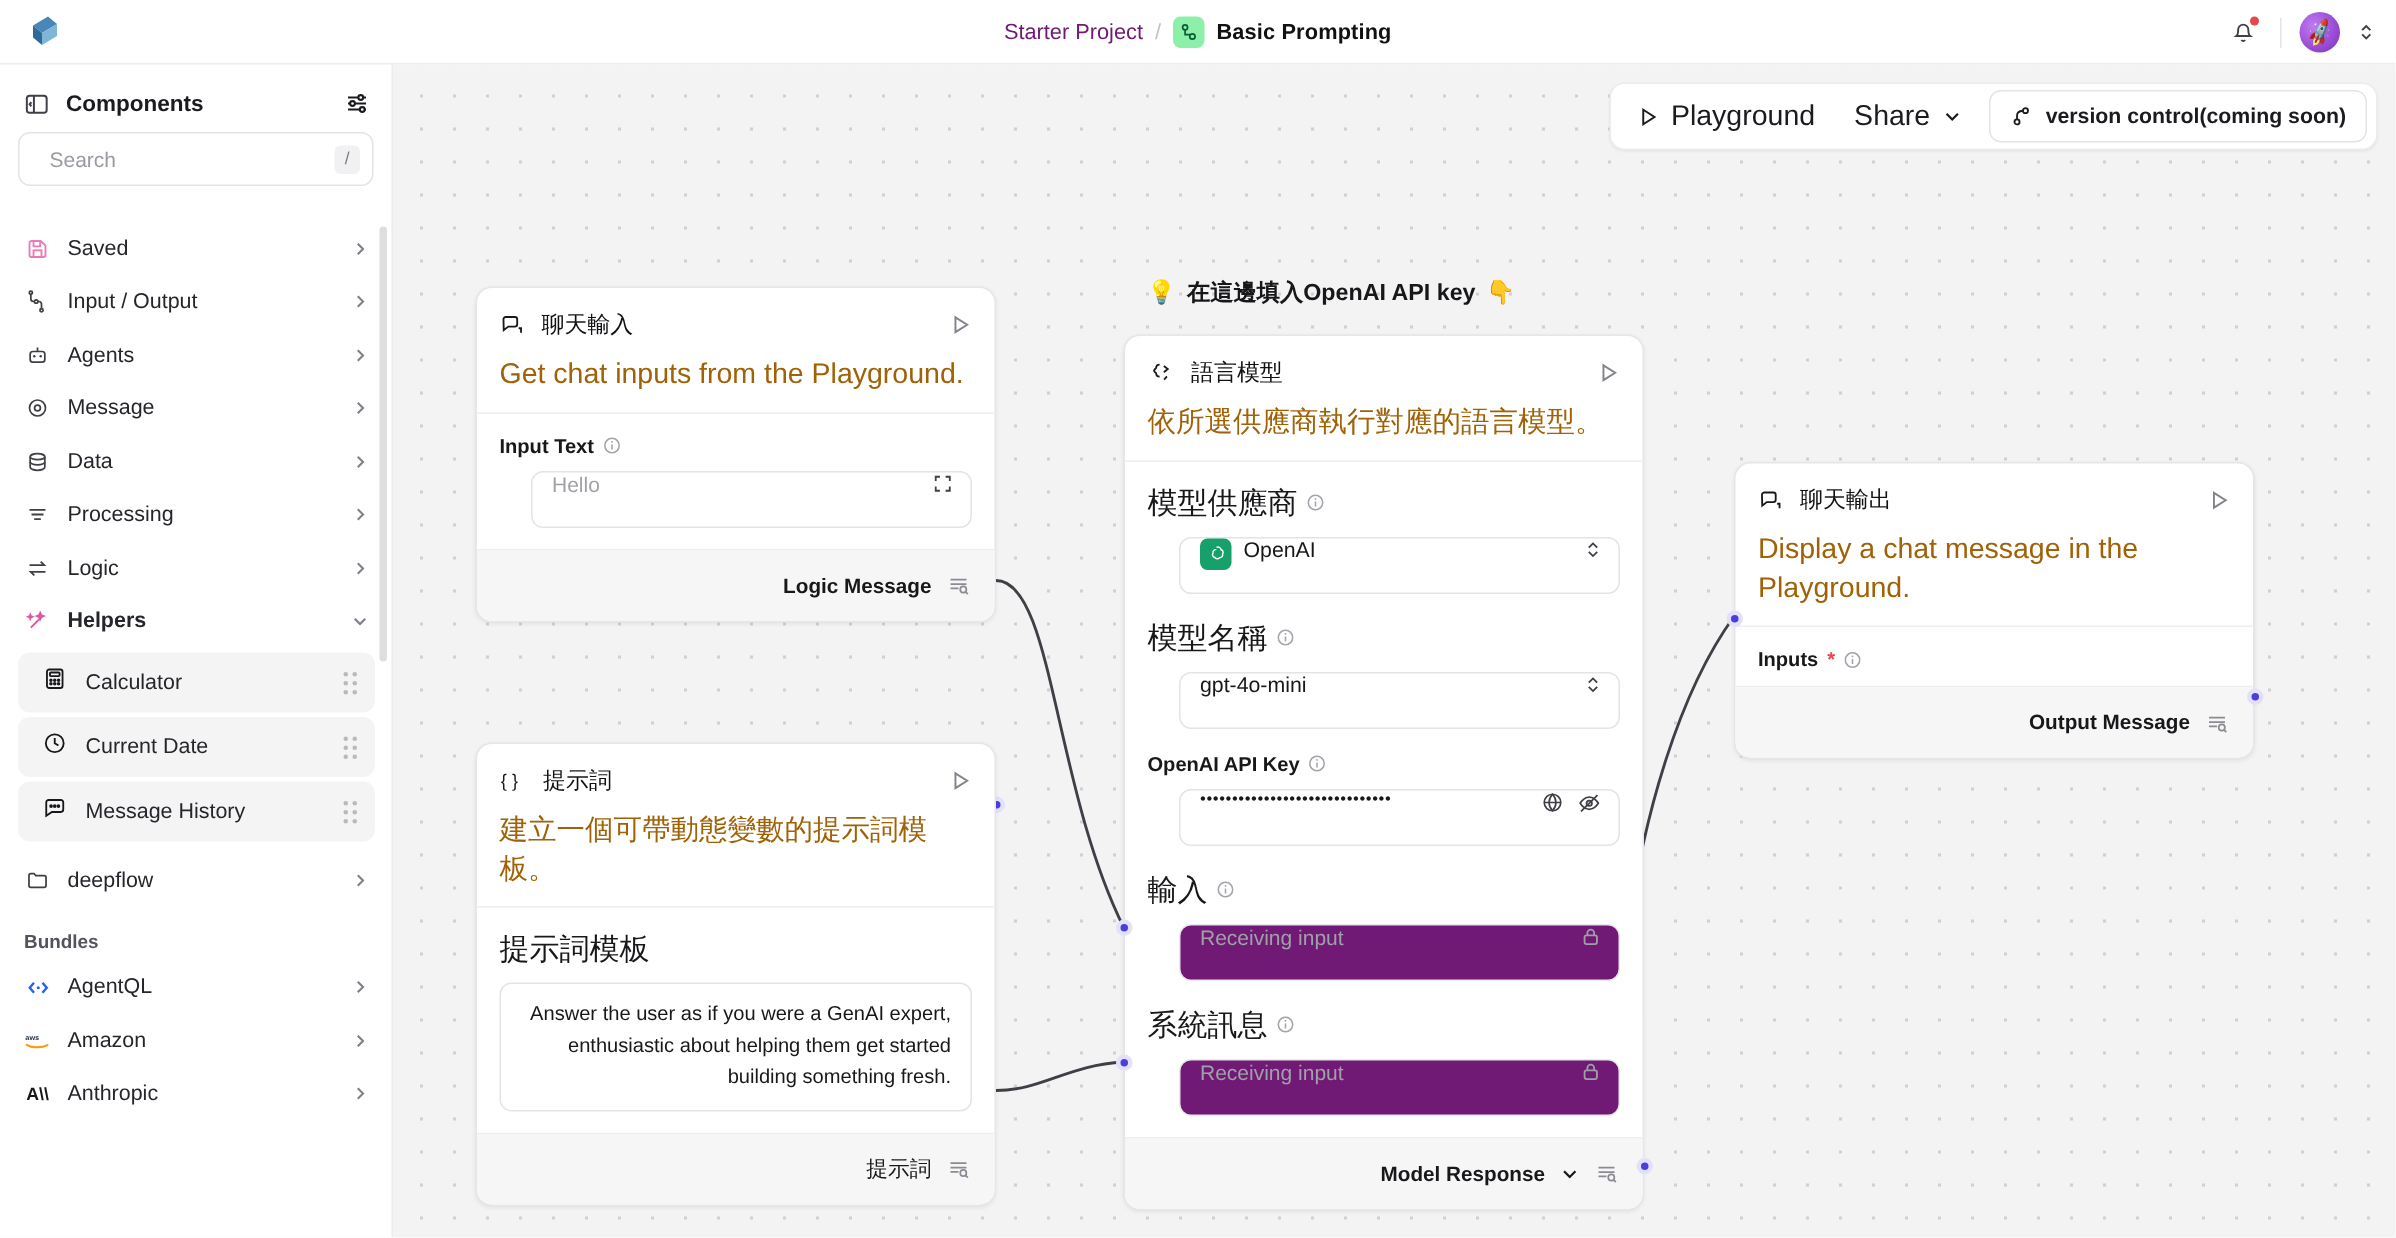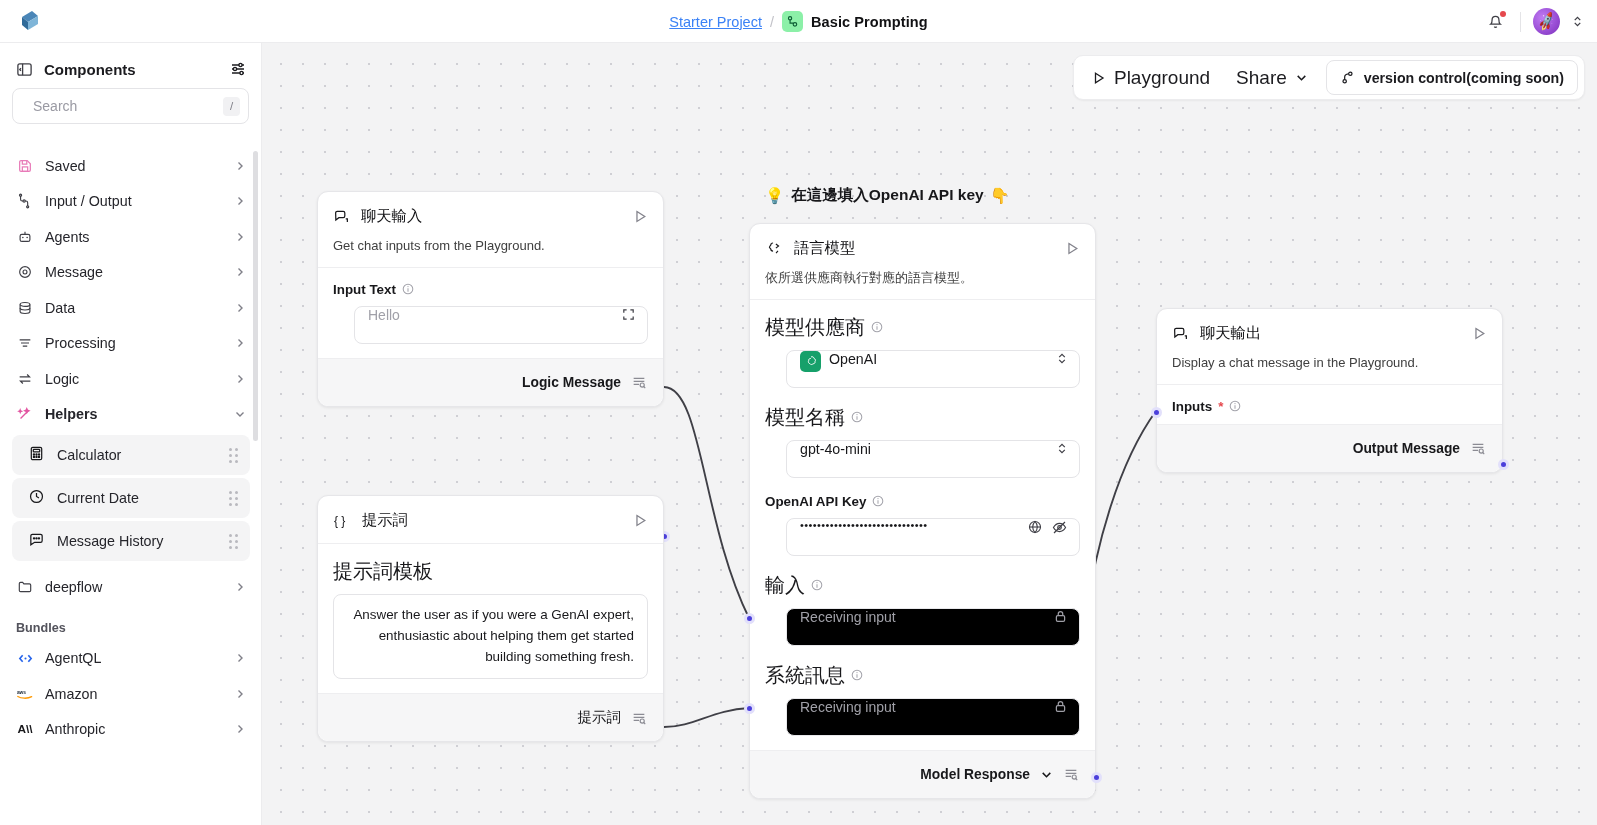--- a/index.html
+++ b/index.html
@@ -21,21 +21,21 @@
     z-index: 40;
   }
   .logo-wrap {
     width: 60px; height: 43px; display: flex; align-items: center; justify-content: center;
   }
   .breadcrumb {
     position: absolute; left: 0; right: 0; top: 0; height: 43px;
     display: flex; align-items: center; justify-content: center; gap: 8px;
     font-size: 14.5px;
   }
-  .bc-project { color: #3b82f6; text-decoration: underline; }
+  .bc-project { color: #701a75; }
   .bc-sep { color: #c2c2c8; }
   .bc-flow-badge {
     width: 21px; height: 21px; border-radius: 5px; background: #8cf0a8;
     display: flex; align-items: center; justify-content: center;
   }
   .bc-title { font-weight: 700; color: #111113; letter-spacing: .1px; }
 
   .topbar-right {
     position: absolute; right: 14px; top: 0; height: 43px;
     display: flex; align-items: center; gap: 12px;
@@ -145,36 +145,36 @@
 
   
   .node {
     position: absolute; background: #ffffff; border: 1px solid #e6e6e9;
     border-radius: 11px; box-shadow: 0 1px 3px rgba(16,16,20,.07);
     z-index: 10;
   }
   .node-head { padding: 14px 15px 12px 15px; }
   .node-title-row { display: flex; align-items: center; gap: 11px; }
   .node-title { font-size: 15.3px; font-weight: 500; color: #121215; flex: 1; }
-  .node-desc { font-size: 13px; color: #404040; margin-top: 10px; line-height: 1.35; }
+  .node-desc { font-size: 19px; color: #a16207; margin-top: 10px; line-height: 1.35; }
   .node-sep { height: 1px; background: #eeeef0; }
   .node-body { padding: 14px 15px 14px 15px; }
   .fld-label {
     font-size: 13.4px; font-weight: 700; color: #18181b;
     display: flex; align-items: center; gap: 6px; margin-bottom: 9px;
   }
   .fld-label.cjk { font-weight: 500; font-size: 20px; }
   .req-star { color: #e5484d; font-weight: 700; }
   .fld-input {
     height: 38px; border: 1px solid #e4e4e7; border-radius: 8px; background: #fff;
     display: flex; padding: 0 11px 0 13px; gap: 8px; margin-left: 21px;
   }
   .fld-input .ph { flex: 1; font-size: 14px; color: #a0a0a8; }
   .fld-input .val { flex: 1; font-size: 14.2px; color: #18181b; }
-  .fld-input.locked { background: #000000; border-color: #e8e8eb; }
+  .fld-input.locked { background: #701a75; border-color: #e8e8eb; }
   .fld-textarea-box {
     border: 1px solid #e4e4e7; border-radius: 8px; background: #fff;
     padding: 10px 13px 11px 13px; font-size: 13.4px; line-height: 1.55; color: #18181b;
     font-weight: 500;
     text-align: right;
   }
   .fld-gap { height: 16px; }
   .node-foot {
     background: #f6f6f7; border-top: 1px solid #eeeef0;
     border-radius: 0 0 11px 11px;
@@ -620,20 +620,21 @@
       <div class="node-head">
         <div class="node-title-row">
           <svg width="18" height="17" viewBox="0 0 20 18">
               <text x="1" y="13.5" font-family="Liberation Sans, sans-serif" font-size="13.5" fill="#18181b">{ }</text>
             </svg>
           <span class="node-title">提示詞</span>
           <svg width="15" height="15" viewBox="0 0 14 14" fill="none" stroke="#83838c" stroke-width="1.2">
               <path d="M3.7 2.4l7.3 4.6-7.3 4.6z"></path>
             </svg>
         </div>
+        <div class="node-desc">建立一個可帶動態變數的提示詞模板。</div>
       </div>
       <div class="node-sep"></div>
       <div class="node-body">
         <div class="fld-label cjk">
           <span>提示詞模板</span>
         </div>
         <div class="fld-textarea-box">Answer the user as if you were a GenAI expert, enthusiastic about helping them get started building something fresh.</div>
       </div>
       <div class="node-foot">
         <span class="foot-label cjk">提示詞</span>

